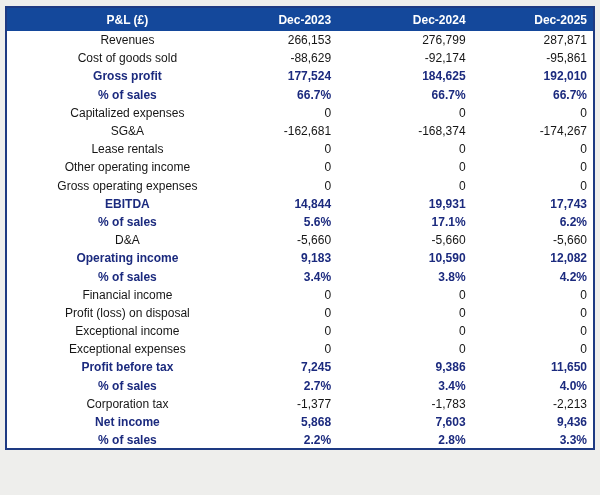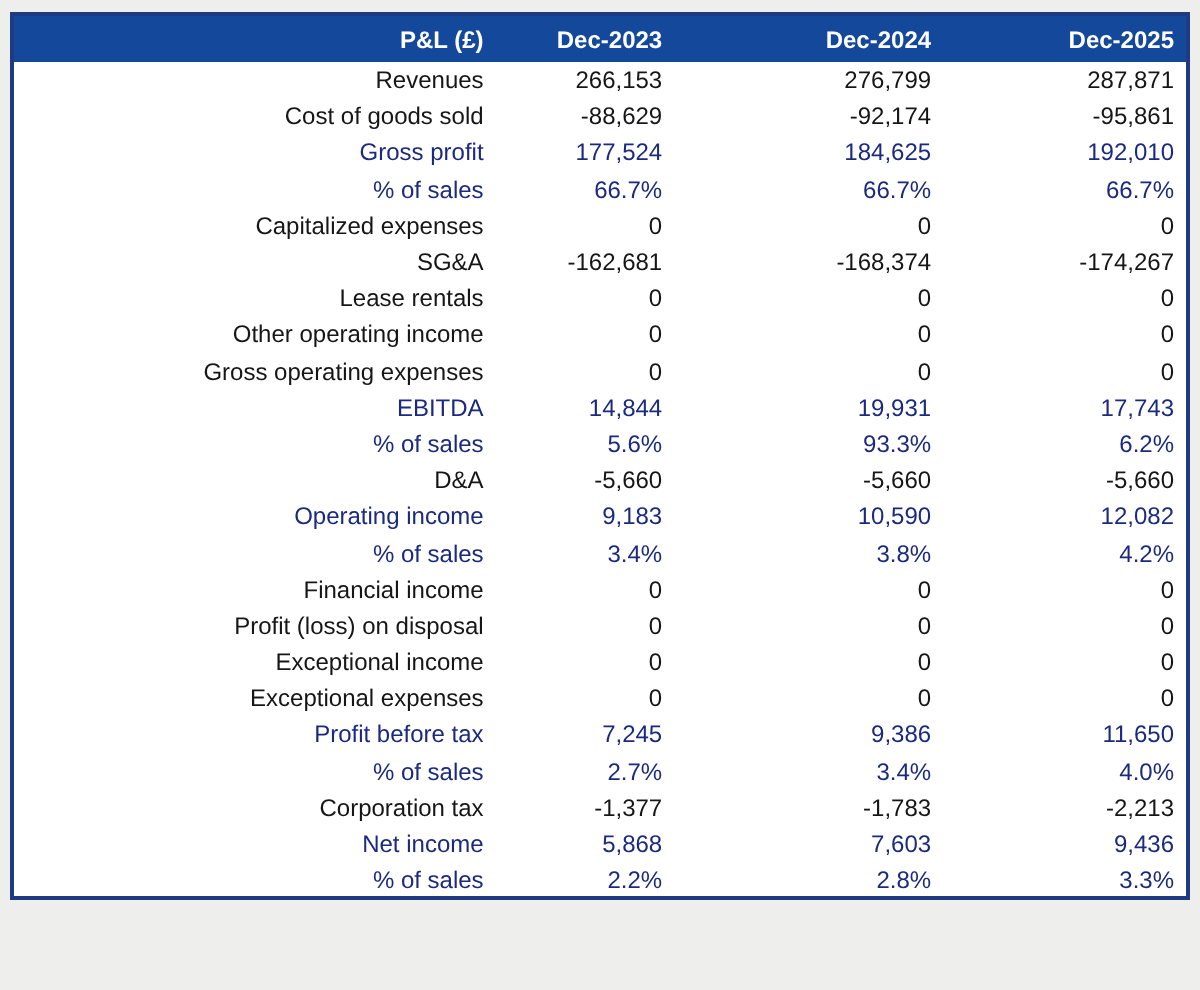--- a/index.html
+++ b/index.html
@@ -43,23 +43,23 @@
     font-weight: bold;
     vertical-align: middle;
   }
   table.pnl tbody tr { height: 18.2px; }
   table.pnl tbody td {
     color: var(--body-text);
     vertical-align: middle;
   }
   table.pnl tbody tr.em td {
     color: var(--emphasis-text);
-    font-weight: normal;
-  }
-  .lbl { text-align: right; padding-left: 6px; }
+    font-weight: bold;
+  }
+  .lbl { text-align: center; padding-left: 6px; }
   .num { text-align: right; padding-right: 6px; }
 </style>
 </head>
 <body>
 
 <div class="page">
   <table class="pnl">
     <colgroup>
       <col style="width:235px">
       <col style="width:95px">
@@ -131,21 +131,21 @@
         </tr>
         <tr class="em">
           <td class="lbl">EBITDA</td>
           <td class="num">14,844</td>
           <td class="num">19,931</td>
           <td class="num">17,743</td>
         </tr>
         <tr class="em">
           <td class="lbl">% of sales</td>
           <td class="num">5.6%</td>
-          <td class="num">93.3%</td>
+          <td class="num">17.1%</td>
           <td class="num">6.2%</td>
         </tr>
         <tr>
           <td class="lbl">D&amp;A</td>
           <td class="num">-5,660</td>
           <td class="num">-5,660</td>
           <td class="num">-5,660</td>
         </tr>
         <tr class="em">
           <td class="lbl">Operating income</td>

